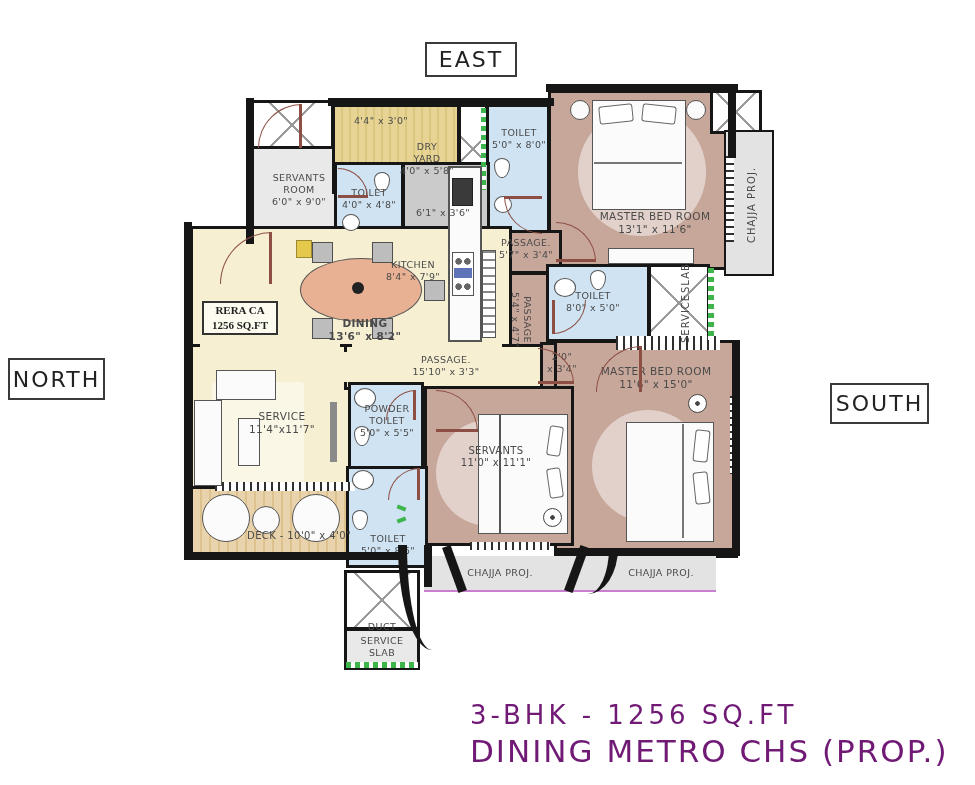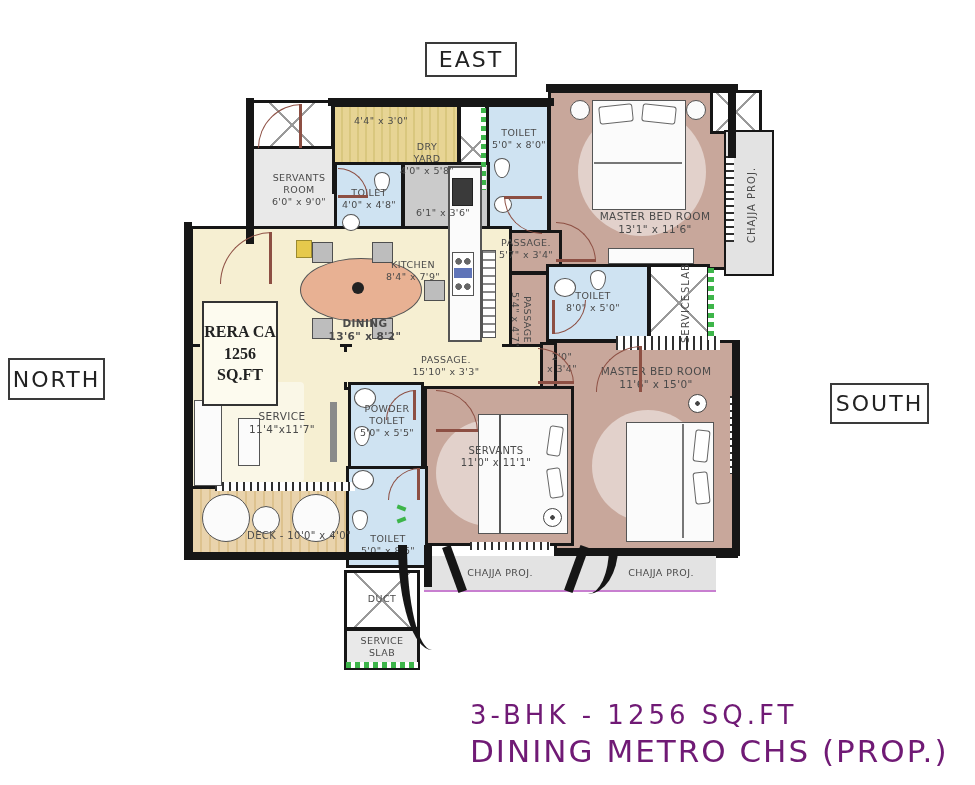--- a/index.html
+++ b/index.html
@@ -42,22 +42,22 @@
   .fan{position:absolute;width:17px;height:17px;border:1.5px solid #444;border-radius:50%;background:
        radial-gradient(circle at 50% 50%,#444 2px,transparent 2.5px),#fff;z-index:3;}
   .chair{position:absolute;width:19px;height:19px;background:#bdbdbd;border:1.5px solid #4f4f4f;z-index:3;}
   .circ{border-radius:50%;}
   .compass{position:absolute;border:2px solid #3a3a3a;background:#fff;color:#222;z-index:8;
            display:flex;align-items:center;justify-content:center;font-size:22px;letter-spacing:2px;}
   .titlebox{position:absolute;left:470px;top:700px;width:500px;text-align:left;color:#701a75;z-index:8;}
   .t1{font-size:26px;letter-spacing:4px;}
   .t2{font-size:31px;letter-spacing:2px;margin-top:3px;}
   .rerabox{position:absolute;left:202px;top:301px;width:72px;border:2px solid #333;background:#fdfbef;z-index:6;
-           font-family:"Liberation Serif",serif;font-weight:bold;font-size:16px;color:#222;text-align:center;
-           line-height:1.35;padding:18px 0;}
+           font-family:"Liberation Serif",serif;font-weight:bold;font-size:11px;color:#222;text-align:center;
+           line-height:1.35;padding:0 0;}
 </style>
 </head>
 <body>
 
 <div class="canvas">
 
   <div class="room xhatch" style="left:250px;top:100px;width:84px;height:50px;"></div>
   <div class="room lgray" style="left:250px;top:146px;width:96px;height:94px;"></div>
   <div class="room yard" style="left:332px;top:104px;width:128px;height:90px;"></div>
   <div class="room xhatch" style="left:458px;top:104px;width:30px;height:90px;"></div>
@@ -267,21 +267,21 @@
     <span class="nm">SERVANTS</span>
     <span class="nm">11'0" x 11'1"</span>
   </div>
   <div class="lbl" style="left:214px;top:528px;width:170px;height:16px;font-size:10px;">
     <span class="nm">DECK - 10'0" x 4'0"</span>
   </div>
   <div class="lbl" style="left:352px;top:530px;width:72px;height:30px;">
     <span class="nm">TOILET</span>
     <span class="nm">5'0" x 8'5"</span>
   </div>
-  <div class="lbl" style="left:352px;top:592px;width:60px;height:14px;justify-content:center;">
+  <div class="lbl" style="left:352px;top:620px;width:60px;height:14px;justify-content:center;">
     <span class="nm">DUCT</span>
   </div>
   <div class="lbl" style="left:346px;top:634px;width:72px;height:26px;">
     <span class="nm">SERVICE</span>
     <span class="nm">SLAB</span>
   </div>
   <div class="lbl" style="left:440px;top:566px;width:120px;height:14px;">
     <span class="nm">CHAJJA PROJ.</span>
   </div>
   <div class="lbl" style="left:608px;top:566px;width:106px;height:14px;">

